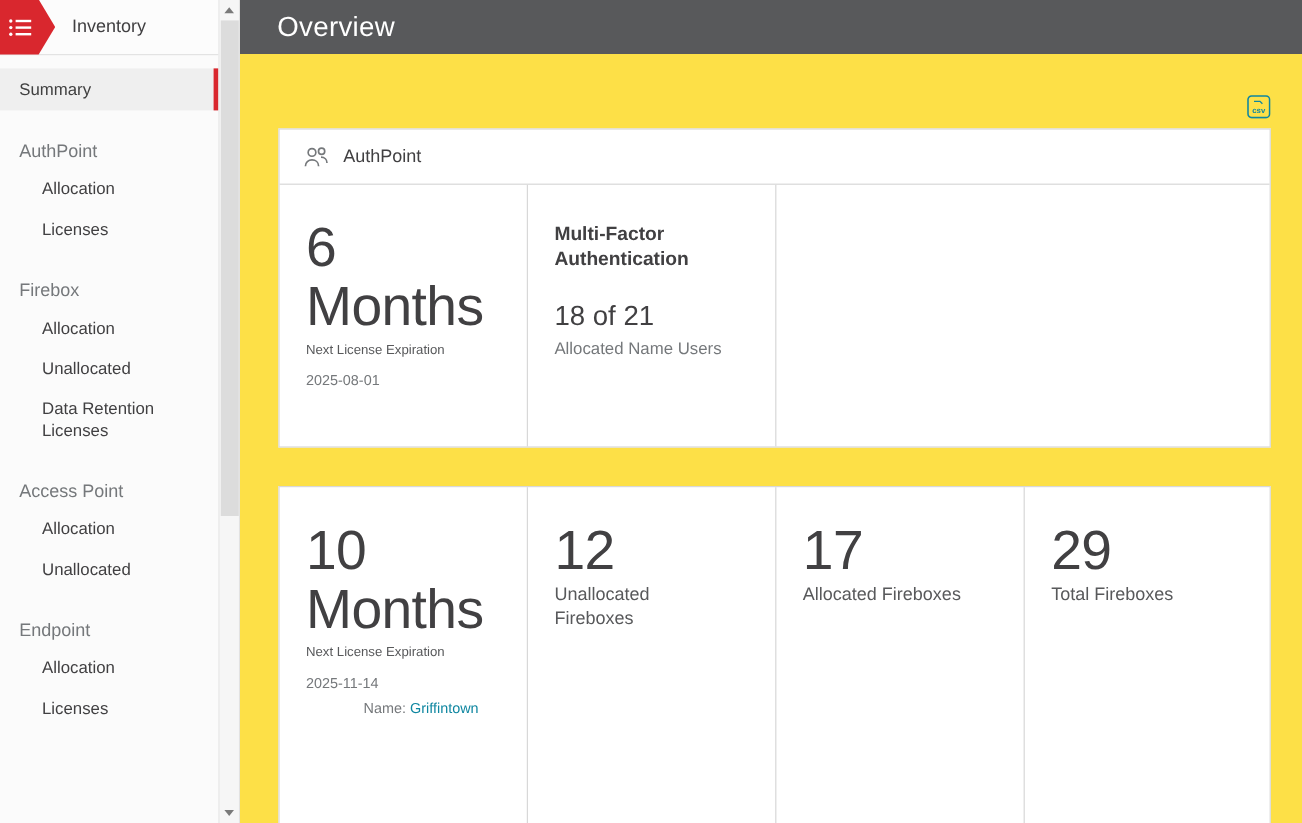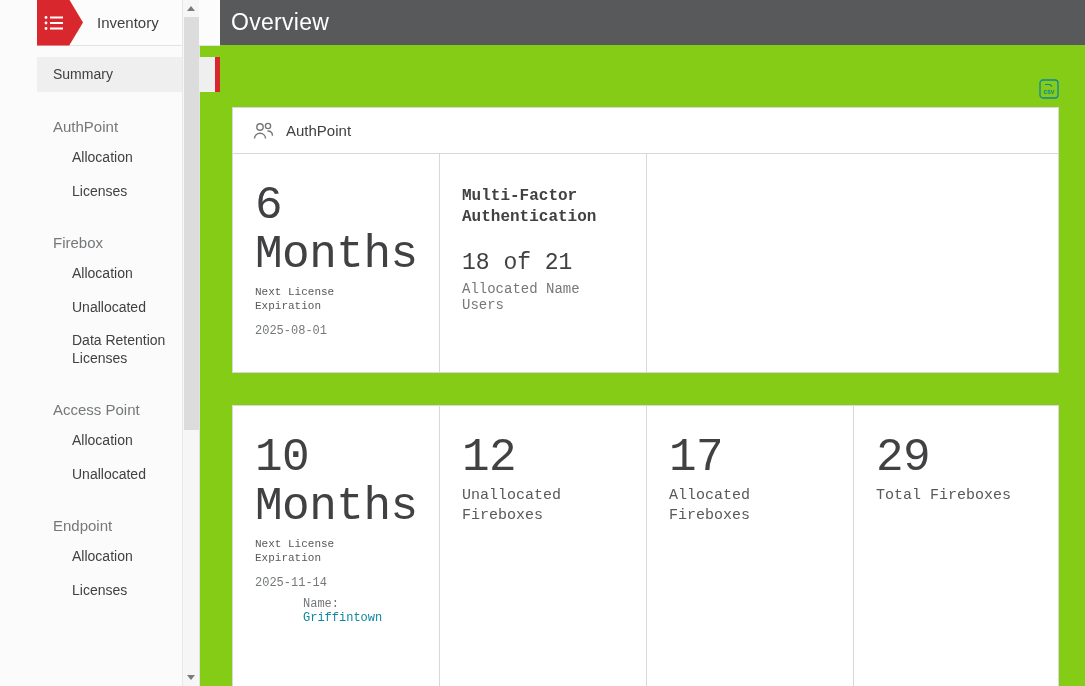--- a/index.html
+++ b/index.html
@@ -2,57 +2,57 @@
 <html><head>
 <meta charset="utf-8">
 <style>
   * { margin:0; padding:0; box-sizing:border-box; }
   html, body { width:1085px; height:686px; overflow:hidden; }
   body { font-family:"Liberation Sans","DejaVu Sans",sans-serif; background:#fff; color:#414042; }
 
   .app { display:flex; width:1085px; height:686px; }
 
   
-  .sidebar { position:relative; flex:0 0 200px; width:200px; height:100%; background:#fbfbfb; border-right:1px solid #e2e2e2;padding-left:37px; }
+  .sidebar { position:relative; flex:0 0 200px; width:200px; height:100%; background:#fbfbfb; border-right:1px solid #e2e2e2; }
   .sidebar-inner { width:183px; height:100%; }
   .sidebar-header { height:46px; background:#fcfcfc; border-bottom:1px solid #e3e3e3; display:flex; align-items:center; }
   .logo-flag { width:46px; height:46px; background:#d9272e; clip-path:polygon(0 0,70% 0,100% 50%,70% 100%,0 100%); display:flex; align-items:center; padding-left:7px; flex:0 0 46px; }
   .sidebar-title { font-size:15px; color:#414042; margin-left:14px; }
 
   .nav-summary { position:relative; height:35px; line-height:35px; padding-left:16px; background:#efefef; font-size:14px; color:#404040; margin-top:11px; cursor:pointer; }
   .active-bar { position:absolute; right:0; top:0; width:5px; height:100%; background:#d9272e; }
 
   .nav-head { margin:26px 0 6px 16px; font-size:15px; color:#75787b; }
   .nav-item { padding:8px 26px 8px 35px; font-size:14px; color:#414042; line-height:1.25; cursor:pointer; }
 
   
   .sb { position:absolute; top:0; right:0; width:17px; height:100%; background:#f6f6f6; border-left:1px solid #e8e8e8; }
   .sb-btn { height:17px; width:100%; display:flex; align-items:center; justify-content:center; }
   .sb-btn.down { position:absolute; bottom:0; }
   .tri-up { width:0; height:0; border-left:4px solid transparent; border-right:4px solid transparent; border-bottom:5px solid #7a7a7a; }
   .tri-down { width:0; height:0; border-left:4px solid transparent; border-right:4px solid transparent; border-top:5px solid #7a7a7a; }
   .sb-thumb { position:absolute; top:17px; left:1px; width:15px; height:413px; background:#dcdcdc; }
 
   
-  .main { flex:1; display:flex; flex-direction:column; background:#84cc16; }
+  .main { flex:1; display:flex; flex-direction:column; background:#fde047; }
   .page-header { height:45px; background:#58595b; display:flex; align-items:center; padding-left:31px; flex:0 0 45px; }
   .page-header h1 { font-size:23px; font-weight:400; color:#fff; letter-spacing:0.3px; }
 
   .content { flex:1; padding:34px 26px 0 32px; overflow:hidden; }
   .toolbar { display:flex; justify-content:flex-end; height:22px; margin-bottom:6px; }
   .csv-btn { cursor:pointer; }
 
   .card { width:827px; border:1px solid #d8d8d8; background:#fff; }
   .card + .card { margin-top:32px; }
   .card-header { height:46px; display:flex; align-items:center; gap:11px; padding-left:18px; border-bottom:1px solid #d8d8d8; }
   .card-title { font-size:15px; color:#414042; }
   .card-body { display:flex; }
   .card-body.h1 { height:218px; }
   .card-body.h2 { height:282px; }
-  .col { flex:0 0 207px; width:207px; border-right:1px solid #d8d8d8; padding:28px 20px 18px 22px;font-family:Liberation Mono, monospace; }
+  .col { flex:0 0 207px; width:207px; border-right:1px solid #d8d8d8; padding:28px 20px 18px 22px; }
   .col.last { flex:1; border-right:none; }
 
   .big { font-size:46px; font-weight:400; color:#414042; line-height:1.07; max-width:172px; letter-spacing:-0.5px; }
   .caption { font-size:11px; color:#58595b; margin-top:6px; line-height:1.25; }
   .caption.narrow { max-width:122px; }
   .date { font-size:12px; color:#75787b; margin-top:10px; }
   .name-row { font-size:12px; color:#75787b; margin-top:7px;margin-left:48px; }
   .name-link { color:#0e86a0; cursor:pointer; }
 
   .mfa-title { font-size:16px; font-weight:bold; color:#414042; line-height:1.3; max-width:160px; margin-top:4px; }

